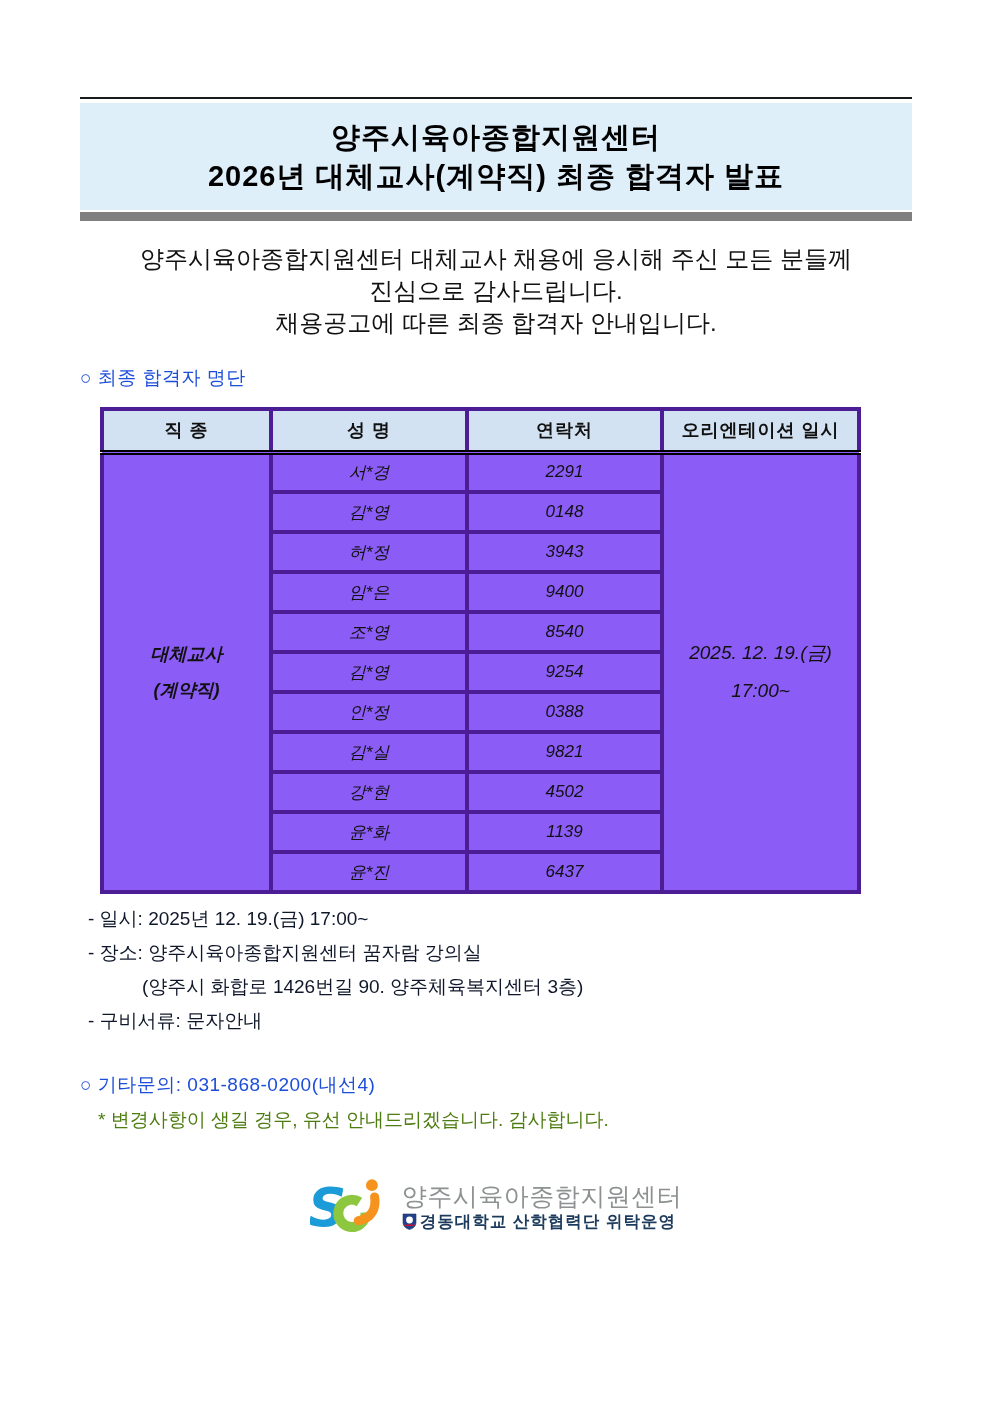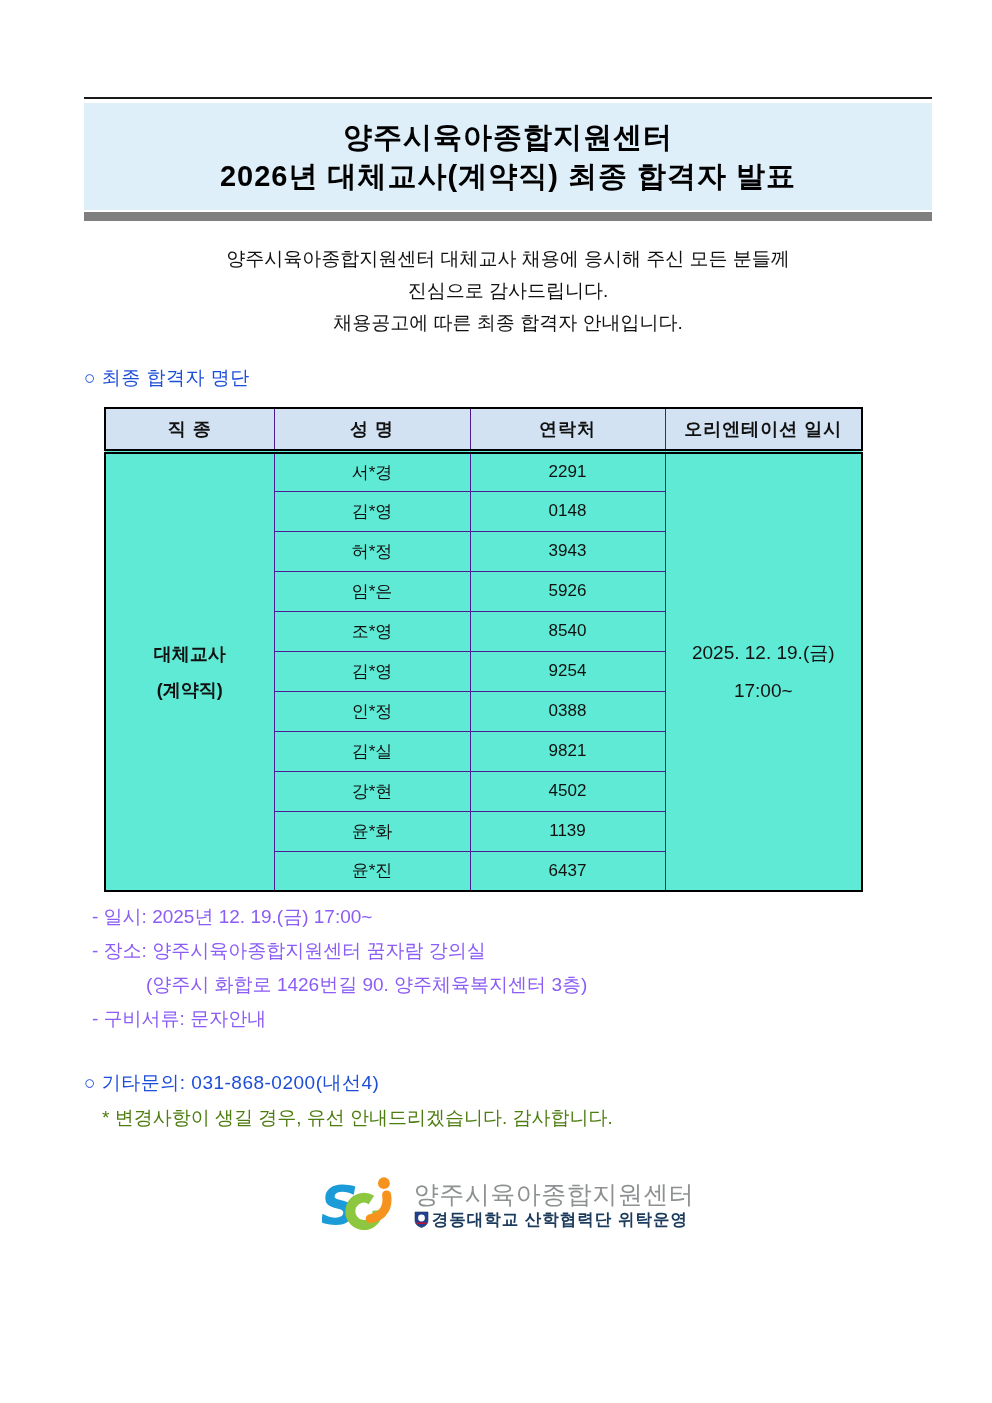--- a/index.html
+++ b/index.html
@@ -2,72 +2,72 @@
 <html><head>
 <meta charset="utf-8">
 <style>
   * { margin:0; padding:0; box-sizing:border-box; }
   html,body { background:#ffffff; }
   body {
     width:992px; height:1403px;
     font-family:"Liberation Sans","DejaVu Sans",sans-serif;
     color:#111; overflow:hidden;
   }
-  .content { padding:0 60px;margin-left:24px; }
+  .content { padding:0 80px; }
 
   .top-rule { margin-top:97px; border-top:2px solid #1a1a1a; }
 
   .title-box {
     margin-top:4px;
     background:#DFEFFA;
     text-align:center;
     padding:15px 0 14px 0;
   }
   .title-line {
     font-size:29px; font-weight:bold; line-height:39px; color:#000;
     letter-spacing:1px;
   }
 
   .gray-bar { margin-top:2px; height:9px; background:#7F7F7F; }
 
   .date-line {
     margin-top:9px; text-align:right; font-size:16px; color:#111;
   }
 
-  .intro { margin-top:22px; text-align:center; font-size:19px; line-height:32px; color:#111; }
+  .intro { margin-top:22px; text-align:center; font-size:24px; line-height:32px; color:#111; }
 
   .section-heading { font-size:19px; color:#1d4ed8; letter-spacing:0.5px; }
   .list-heading { margin-top:26px; }
 
   table.applicants {
     margin-top:16px; margin-left:20px;
     border-collapse:collapse;
     table-layout:fixed;
     width:757px;
     font-size:17px;
   }
   table.applicants th, table.applicants td {
-    border:1px solid #4c1d95;
+    border:4px solid #4c1d95;
     text-align:center; vertical-align:middle;
     padding:0;
   }
   table.applicants { border:2px solid #000; }
   table.applicants thead th {
     height:43px;
     background:#D3E2F2;
     font-size:18px; font-weight:bold;
     border-bottom:5px double #000;
     letter-spacing:1px;
   }
-  table.applicants tbody td { height:40px; background:#5eead4; }
+  table.applicants tbody td { height:40px; background:#8b5cf6;font-style:italic; }
   td.job-cell { font-weight:bold; font-size:18px; line-height:36px; }
   td.orient-cell { font-size:19px; line-height:38px; }
 
   .orient-heading { margin-top:22px; }
-  .orient-item { font-size:19px; line-height:34px; margin-left:8px; color:#8b5cf6; }
+  .orient-item { font-size:19px; line-height:34px; margin-left:8px; color:#0f172a; }
   .orient-item.address { margin-left:62px; }
   .orient-block { margin-top:8px; }
 
   .contact-heading { margin-top:34px; }
   .contact-note { margin-top:9px; margin-left:18px; font-size:19px; color:#4d7c0f; }
 
   .footer-logo {
     margin-top:44px;
     display:flex; justify-content:center; align-items:center; gap:10px;
   }
@@ -132,21 +132,21 @@
         <tr>
           <td>김*영</td>
           <td>0148</td>
         </tr>
         <tr>
           <td>허*정</td>
           <td>3943</td>
         </tr>
         <tr>
           <td>임*은</td>
-          <td>5926</td>
+          <td>9400</td>
         </tr>
         <tr>
           <td>조*영</td>
           <td>8540</td>
         </tr>
         <tr>
           <td>김*영</td>
           <td>9254</td>
         </tr>
         <tr>

